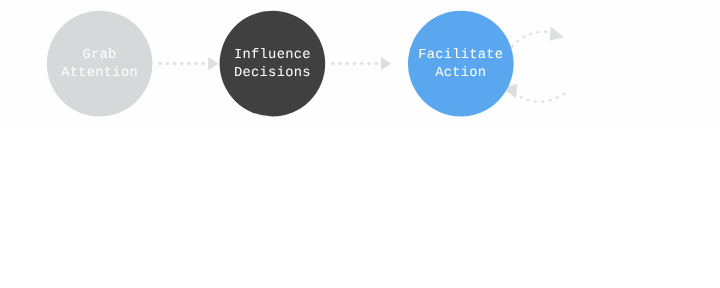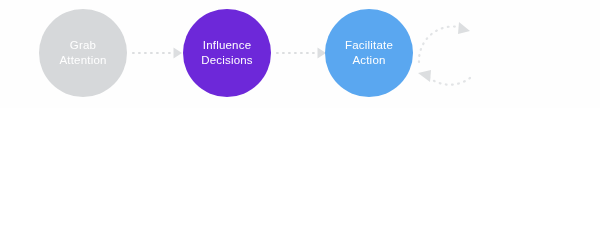--- a/index.html
+++ b/index.html
@@ -31,24 +31,25 @@
     box-sizing: border-box;
   }
   .node-label {
     color: #ffffff;
     font-size: 11.5px;
     line-height: 15.5px;
     font-weight: 400;
     letter-spacing: 0.2px;
     white-space: pre-line;
     padding: 0 4px;
+    font-family: Liberation Mono, monospace;
   }
   .node-grab      { left: 39px;  top: 9px; }
   .node-influence { left: 183px; top: 9px; }
-  .node-facilitate{ left: 325px; top: 9px; justify-content: center; }
+  .node-facilitate{ left: 340px; top: 9px; justify-content: center; }
   .node-sustain   { left: 470px; top: 9px; }
 
   .connector {
     position: absolute;
     top: 0;
     left: 0;
     width: 600px;
     height: 108px;
     pointer-events: none;
   }
@@ -78,21 +79,21 @@
       <path d="M 470,78 A 34,34 0 0 1 427,76" fill="none" stroke="#e2e4e6" stroke-width="2.2" stroke-linecap="round" stroke-dasharray="0.8 5.4"></path>
       <polygon points="430,82 418,73 431,70" fill="#dcdee0"></polygon>
     </g>
   </svg>
 
   <div class="node node-grab" style="background:#d6d8da">
     <span class="node-label">Grab
 Attention</span>
   </div>
 
-  <div class="node node-influence" style="background:#6d28d9">
+  <div class="node node-influence" style="background:#404040">
     <span class="node-label">Influence
 Decisions</span>
   </div>
 
   <div class="node node-facilitate" style="background:#5aa7f0">
     <span class="node-label">Facilitate
 Action</span>
   </div>
 
 

